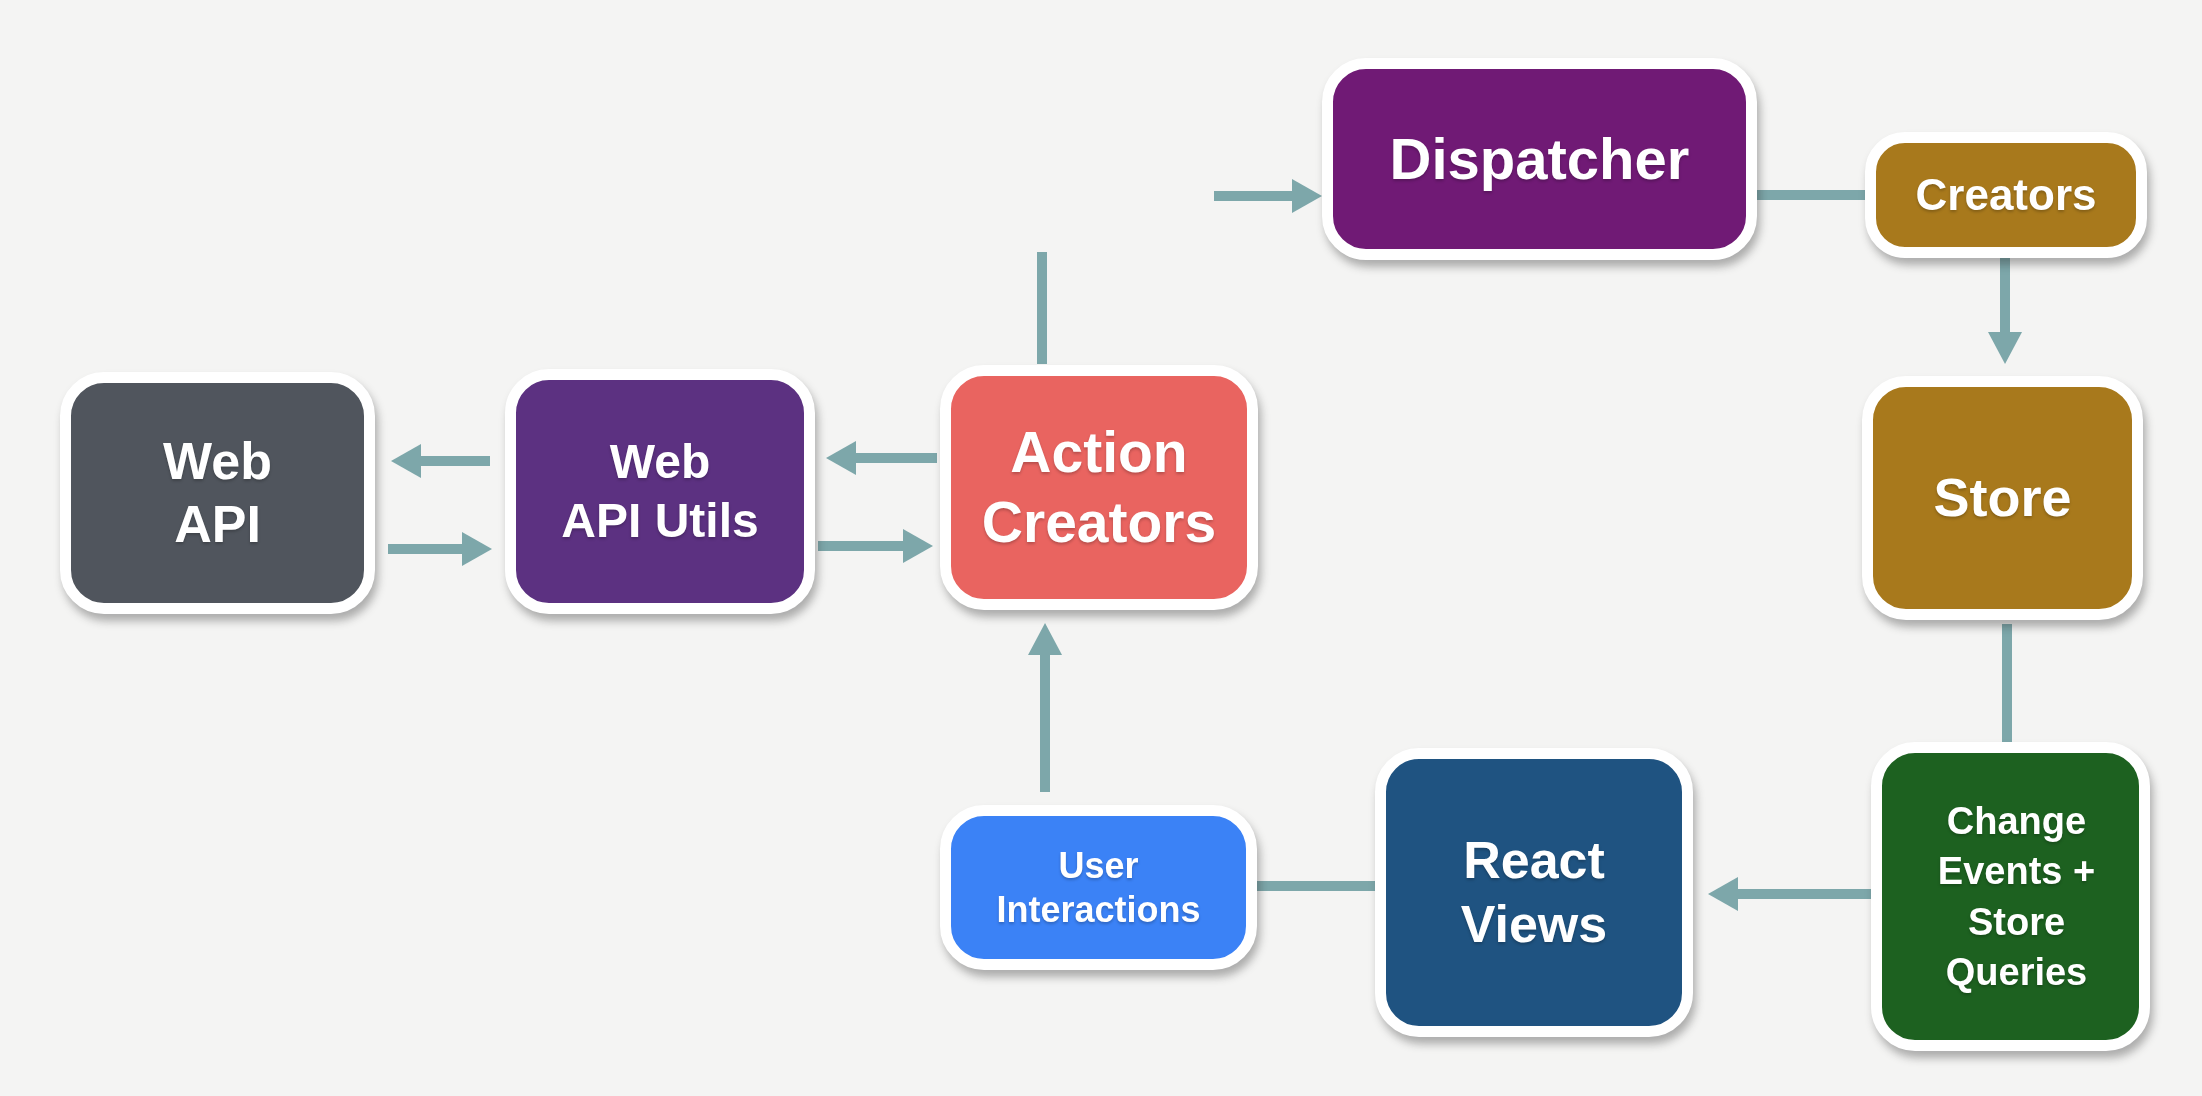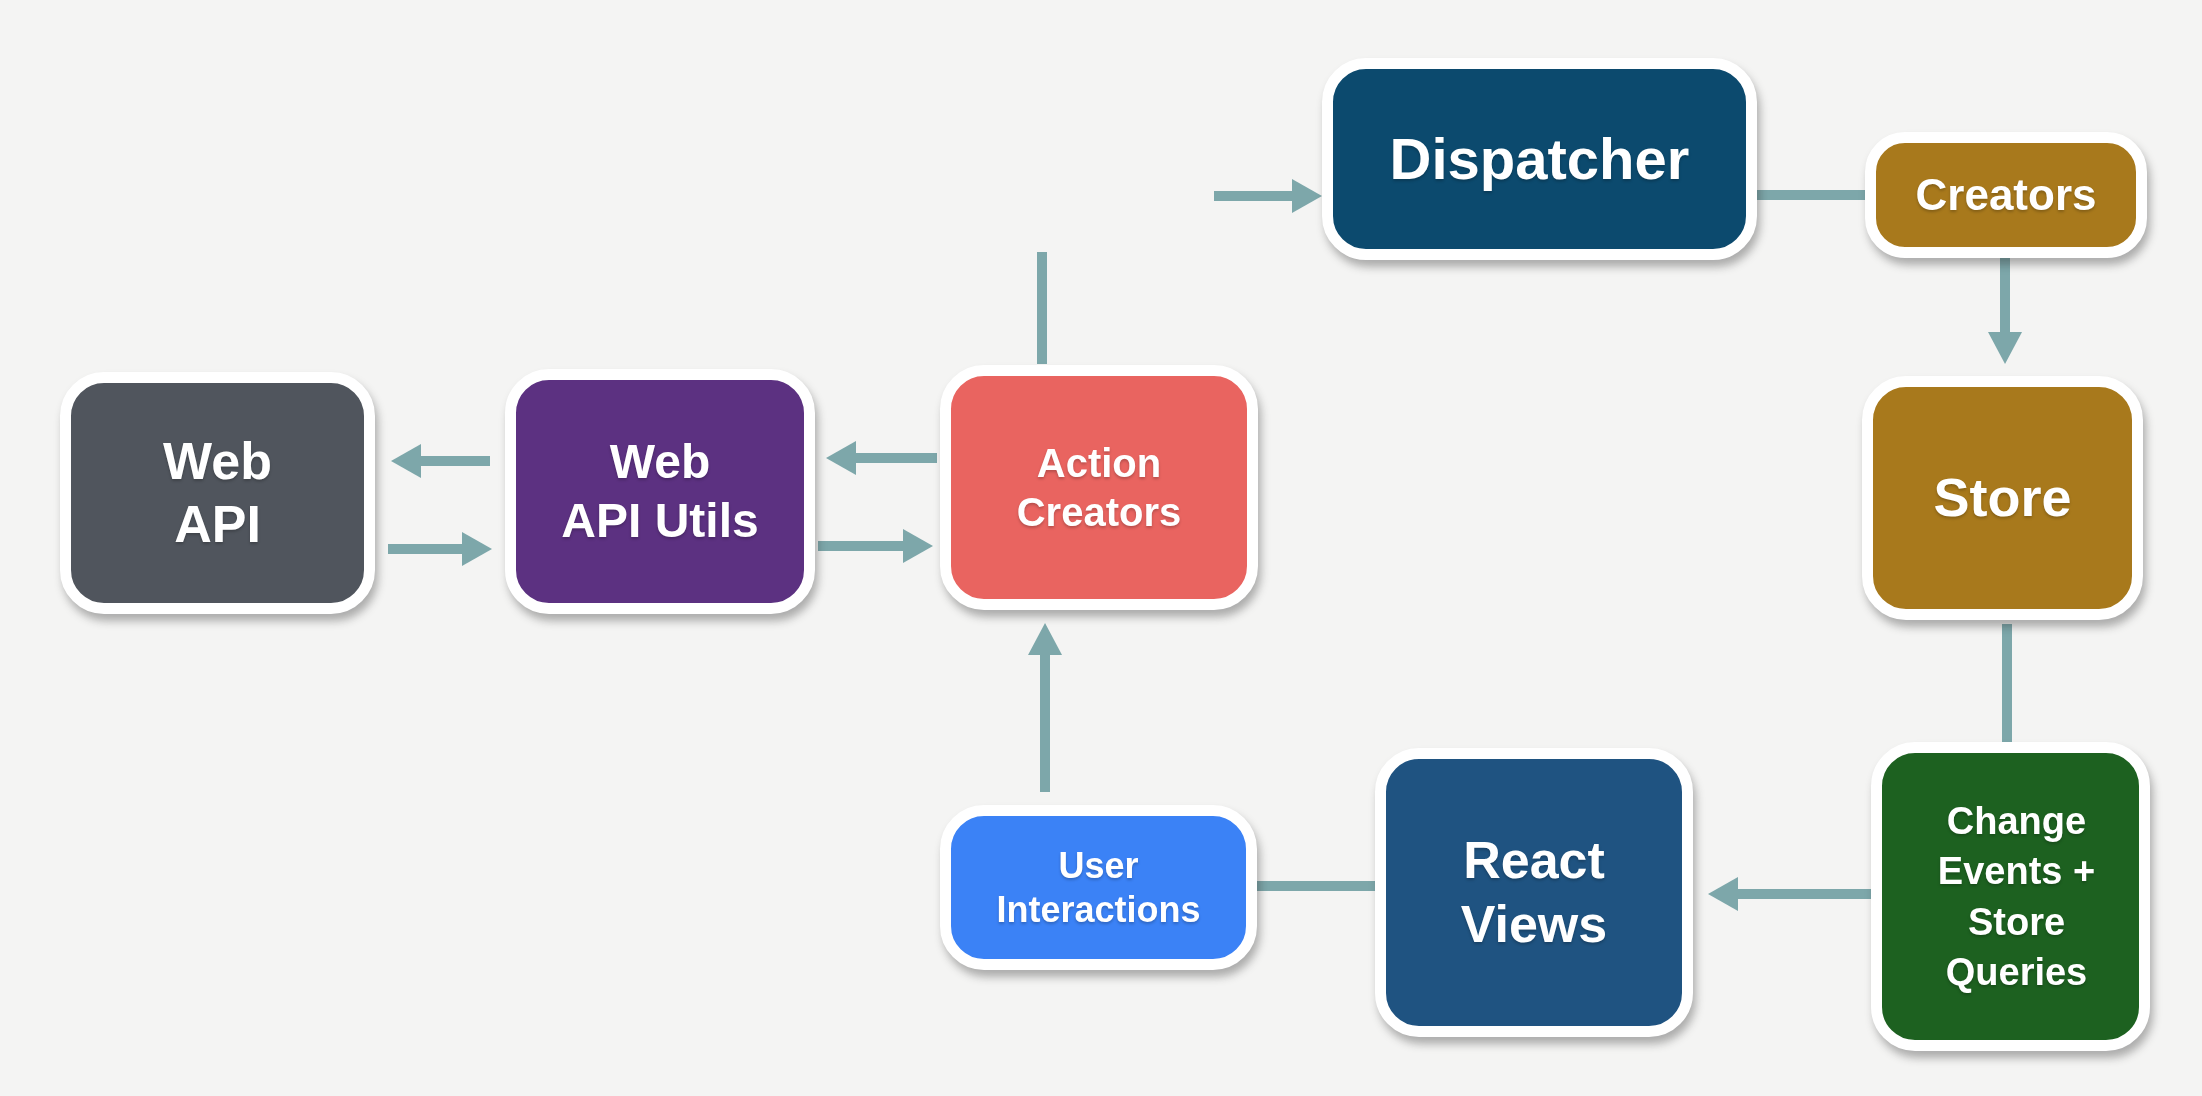--- a/index.html
+++ b/index.html
@@ -26,21 +26,21 @@
     text-align:center;
     color:#ffffff;
     font-weight:bold;
     white-space:pre-line;
     line-height:1.22;
     text-shadow:0 2px 3px rgba(0,0,0,0.22);
   }
   
   #n-web-api            { left:60px;   top:372px; width:315px; height:242px; font-size:52px; }
   #n-web-api-utils      { left:505px;  top:369px; width:310px; height:245px; font-size:48px; }
-  #n-action-creators    { left:940px;  top:365px; width:318px; height:245px; font-size:40px; }
+  #n-action-creators    { left:940px;  top:365px; width:318px; height:245px; font-size:57px; }
   #n-actions            { left:951px;  top:132px; width:262px; height:118px; font-size:44px; border-radius:40px; }
   #n-dispatcher         { left:1322px; top:58px;  width:435px; height:202px; font-size:58px; }
   #n-callbacks          { left:1865px; top:132px; width:282px; height:126px; font-size:44px; border-radius:40px; }
   #n-store              { left:1862px; top:376px; width:281px; height:244px; font-size:54px; }
   #n-change-events      { left:1871px; top:742px; width:279px; height:309px; font-size:38px; line-height:1.32;padding-left:12px; }
   #n-react-views        { left:1375px; top:748px; width:318px; height:289px; font-size:52px; }
   #n-user-interactions  { left:940px;  top:805px; width:317px; height:165px; font-size:36px; }
 
   
   .line { position:absolute; background:#7da7aa; }
@@ -123,21 +123,21 @@
   <div class="node" id="n-web-api" style="background: rgb(80, 85, 93);">Web
 API</div>
 
   <div class="node" id="n-web-api-utils" style="background: rgb(92, 49, 129);">Web
 API Utils</div>
 
   <div class="node" id="n-action-creators" style="background: rgb(233, 100, 96);">Action
 Creators</div>
 
 
-  <div class="node" id="n-dispatcher" style="background: #0c4a6e; text-align: right;">Dispatcher</div>
+  <div class="node" id="n-dispatcher" style="background: #701a75; text-align: right;">Dispatcher</div>
 
   <div class="node" id="n-callbacks" style="background: rgb(168, 121, 28);">Creators</div>
 
   <div class="node" id="n-store" style="background: rgb(168, 121, 28);">Store</div>
 
   <div class="node" id="n-change-events" style="background: rgb(29, 97, 32);">Change
 Events +
 Store
 Queries</div>
 

